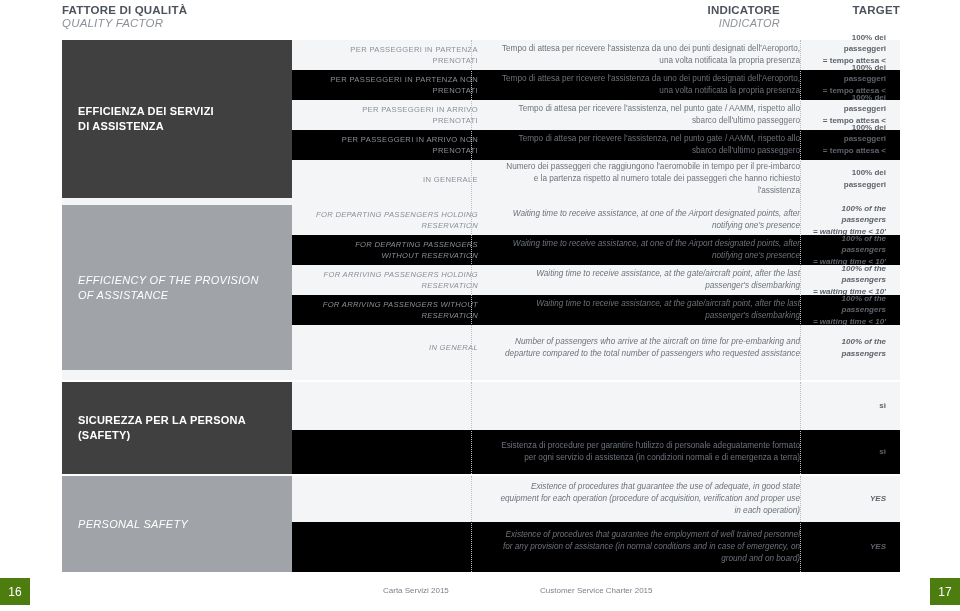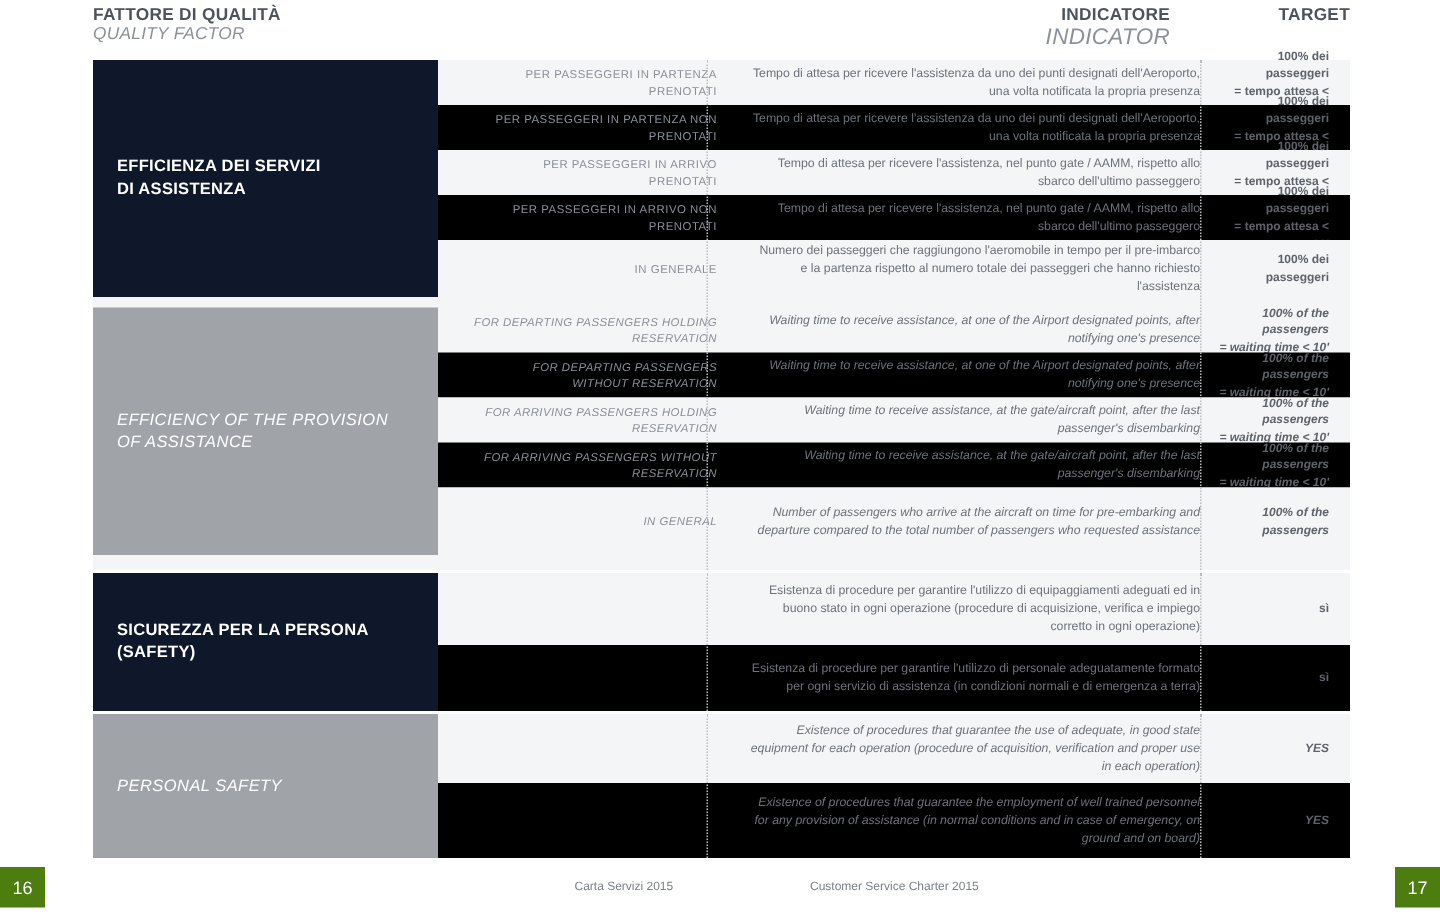--- a/index.html
+++ b/index.html
@@ -13,21 +13,21 @@
   }
   .page{position:relative;width:960px;height:611px;}
 
   
   .hdr{position:absolute;left:0;top:0;width:960px;height:38px;}
   .hdr-left{position:absolute;left:62px;top:4px;line-height:1.12;}
   .hdr-left .l1{font-size:11.5px;font-weight:bold;letter-spacing:.2px;color:#4d535c;}
   .hdr-left .l2{font-size:11.5px;font-style:italic;color:#8c9199;letter-spacing:.2px;}
   .hdr-ind{position:absolute;left:520px;top:4px;width:260px;text-align:right;line-height:1.12;}
   .hdr-ind .l1{font-size:11.5px;font-weight:bold;color:#4d535c;letter-spacing:.2px;}
-  .hdr-ind .l2{font-size:15px;font-style:italic;color:#8c9199;letter-spacing:.2px;}
+  .hdr-ind .l2{font-size:11px;font-style:italic;color:#8c9199;letter-spacing:.2px;}
   .hdr-tg{position:absolute;left:790px;top:4px;width:110px;text-align:right;}
   .hdr-tg .l1{font-size:11.5px;font-weight:bold;color:#4d535c;letter-spacing:.2px;}
 
   
   .block{position:absolute;left:0;width:960px;}
   .rows{position:absolute;left:62px;top:0;width:838px;}
   .row{position:relative;display:flex;align-items:center;box-sizing:border-box;}
   .row.odd{background:#f4f5f7;}
   .row.even{background:#000000;}
   .row.blank{background:#f4f5f7;}
@@ -48,21 +48,21 @@
   .c-tgt.en{font-style:italic;}
 
   
   .vsep{position:absolute;top:0;bottom:0;width:0;border-left:1px dotted #b9bdc4;}
   .vsep.a{left:471px;}
   .vsep.b{left:800px;}
 
   
   .catblock{position:absolute;left:62px;box-sizing:border-box;
             display:flex;align-items:center;padding:0 16px;}
-  .catblock.blue{background:#0f172a;}
+  .catblock.blue{background:#404040;}
   .catblock.gray{background:#a0a3a8;align-items:center;}
   .catblock .txt{font-size:11px;font-weight:bold;color:#ffffff;line-height:1.32;letter-spacing:.2px;}
   .catblock.gray .txt{font-weight:normal;font-style:italic;letter-spacing:.3px;}
 
   
   .footer{position:absolute;left:0;top:575px;width:960px;height:36px;}
   .pgbox{position:absolute;top:3px;width:30px;height:27px;background:#4d7c0f;
          color:#fff;font-size:12px;display:flex;align-items:center;justify-content:center;}
   .pgbox.left{left:0;}
   .pgbox.right{left:930px;}
@@ -196,21 +196,20 @@
         <div class="vsep b"></div>
       </div>
       <div class="catblock gray" style="top: 205px; height: 165px; width: 230px;">
         <div class="txt">EFFICIENCY OF THE PROVISION<br>OF ASSISTANCE</div>
       </div>
       <div class="block" style="top: 382px; height: 92px;">
         <div class="rows">
           <div class="row odd" style="height: 48px;">
             <div class="cat-spacer"></div>
             <div class="c-label"></div>
-            <div class="c-ind">Esistenza di procedure per garantire l'utilizzo di equipaggiamenti adeguati ed in buono stato in ogni operazione (procedure di acquisizione, verifica e impiego corretto in ogni operazione)</div>
             <div class="c-tgt">
               <div>sì</div>
             </div>
           </div>
           <div class="row even" style="height: 44px;">
             <div class="cat-spacer"></div>
             <div class="c-label"></div>
             <div class="c-ind">Esistenza di procedure per garantire l'utilizzo di personale adeguatamente formato per ogni servizio di assistenza (in condizioni normali e di emergenza a terra)</div>
             <div class="c-tgt">
               <div>sì</div>

